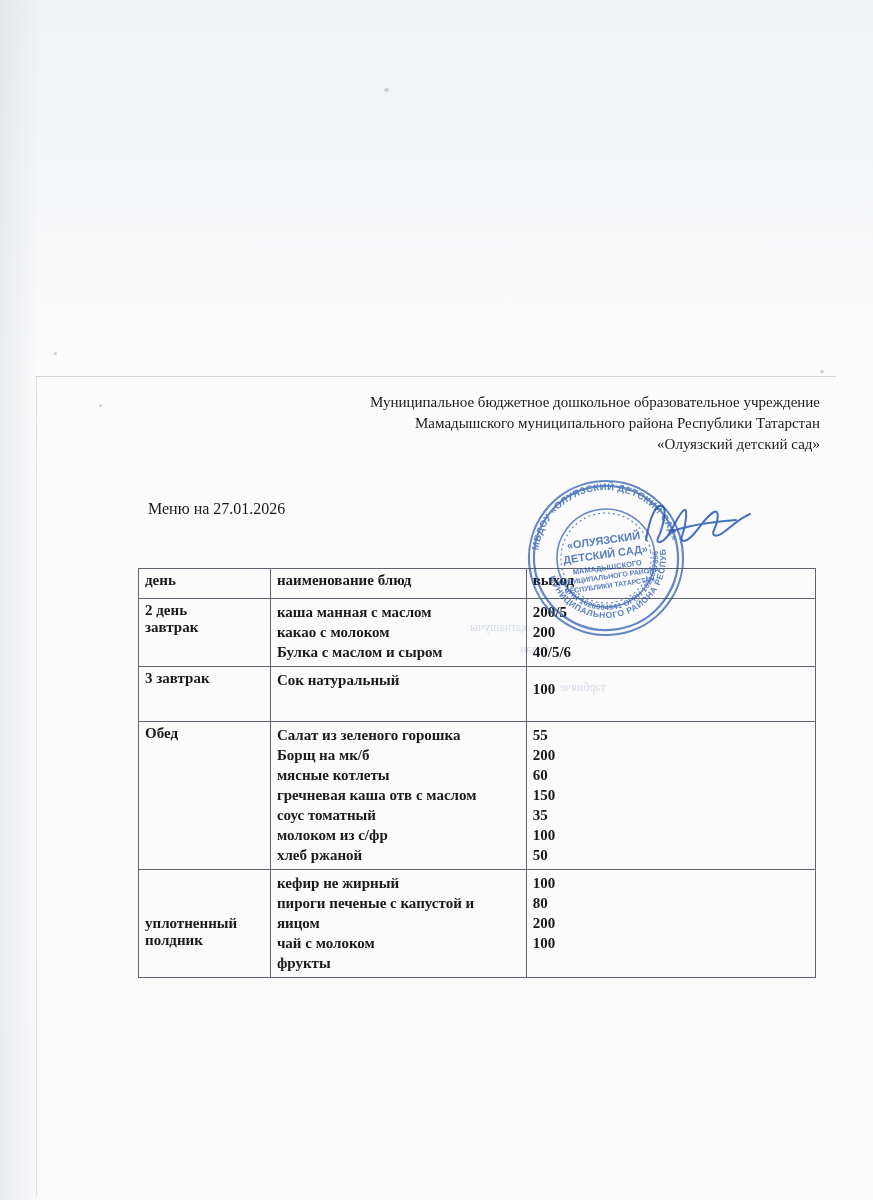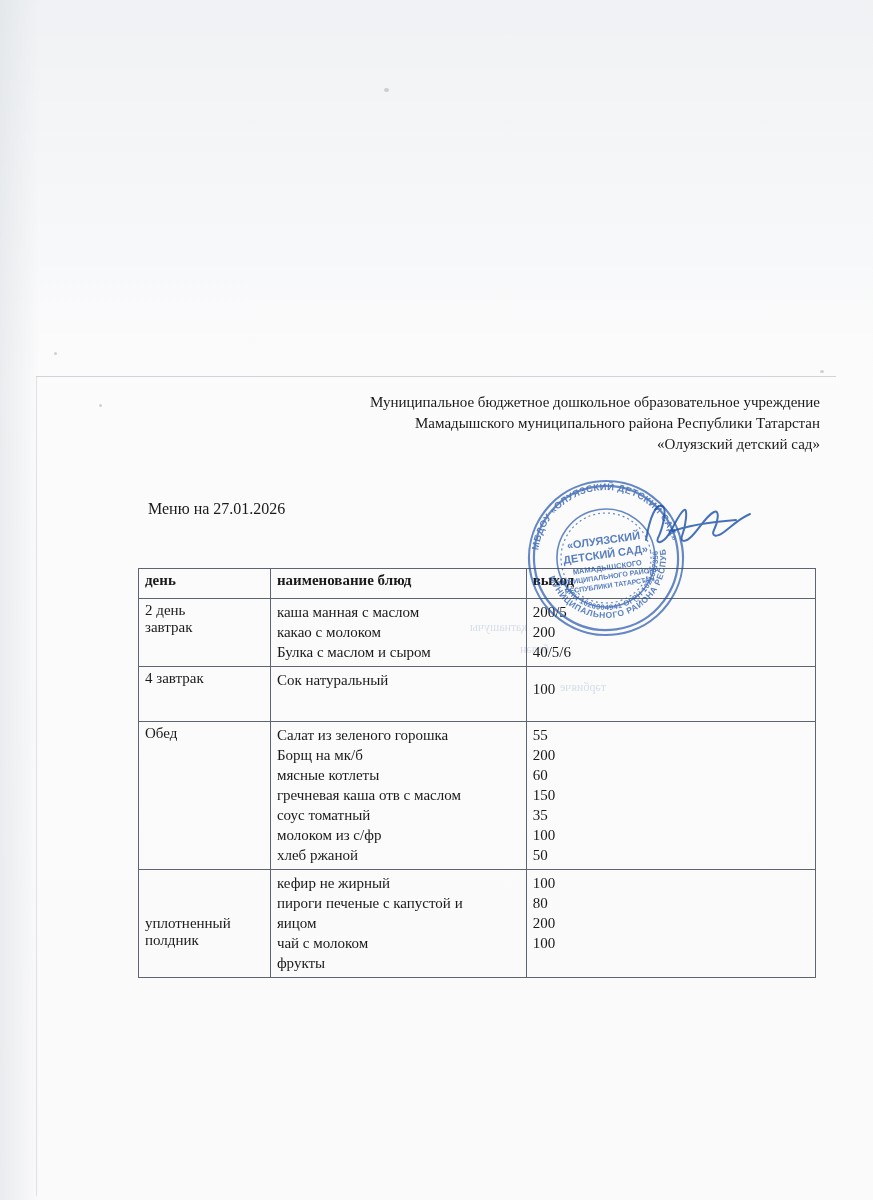--- a/index.html
+++ b/index.html
@@ -100,21 +100,21 @@
     top: 568px;
     width: 678px;
     border-collapse: collapse;
     font-size: 15px;
     margin-left: 26px;
   }
   table.menu td, table.menu th {
     border: 1px solid #5e6470;
     vertical-align: top;
     padding: 3px 6px 4px 6px;
-    font-weight: normal;
+    font-weight: bold;
     text-align: left;
   }
   table.menu thead th {
     font-weight: bold;
     height: 22px;
     font-size: 15px;
   }
   col.c-day { width: 132px; }
   col.c-dish { width: 256px; }
   col.c-out { width: 290px; }
@@ -221,21 +221,21 @@
         </td>
         <td>
           <ul class="out-list">
             <li>200/5</li>
             <li>200</li>
             <li>40/5/6</li>
           </ul>
         </td>
       </tr>
       <tr class="row-mid">
-        <td class="pad-top-2 indent">4 завтрак</td>
+        <td class="pad-top-2 indent">3 завтрак</td>
         <td class="pad-top-2">
           <ul class="dish-list">
             <li>Сок натуральный</li>
           </ul>
         </td>
         <td style="padding-top:12px;">
           <ul class="out-list">
             <li>100</li>
           </ul>
         </td>

